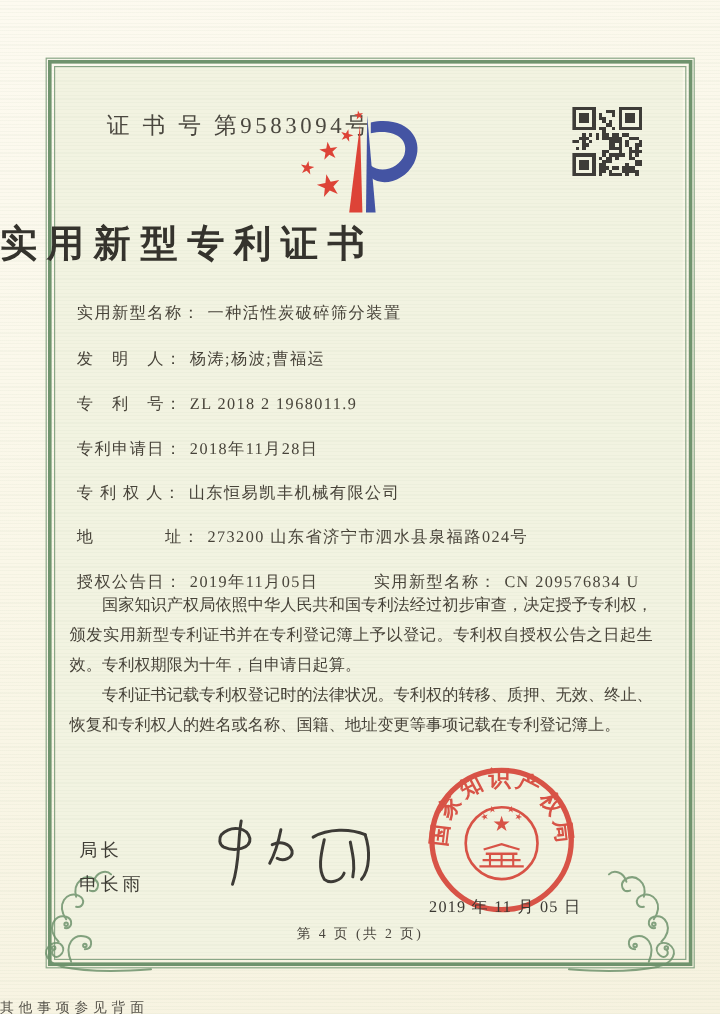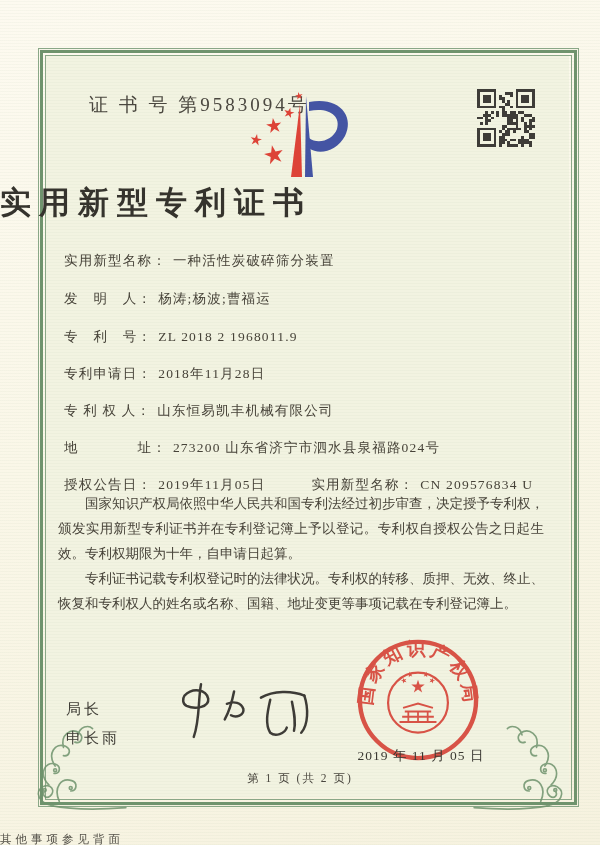--- a/index.html
+++ b/index.html
@@ -324,16 +324,16 @@
       <use href="#star" transform="translate(66,46) scale(3.5) rotate(-10)" stroke="none"></use>
       <use href="#star" transform="translate(84,46) scale(3.5) rotate(10)" stroke="none"></use>
       <use href="#star" transform="translate(91,53) scale(3.5) rotate(20)" stroke="none"></use>
       <path d="M58,84 L75,79 L92,84" fill="none" stroke-width="2.2"></path>
       <path d="M60,88 h30 M57,94 h36 M54,100 h42" fill="none" stroke-width="2.2"></path>
       <path d="M64,88 v12 M75,88 v12 M86,88 v12" fill="none" stroke-width="2"></path>
     </g>
   </svg>
   <div class="seal-date">2019 年 11 月 05 日</div>
 
-  <div class="page-footer">第 1 页 (共 2 页)</div>
+  <div class="page-footer">第 4 页 (共 2 页)</div>
   <div class="back-note">其他事项参见背面</div>
 
 </div>
 
 </body></html>

